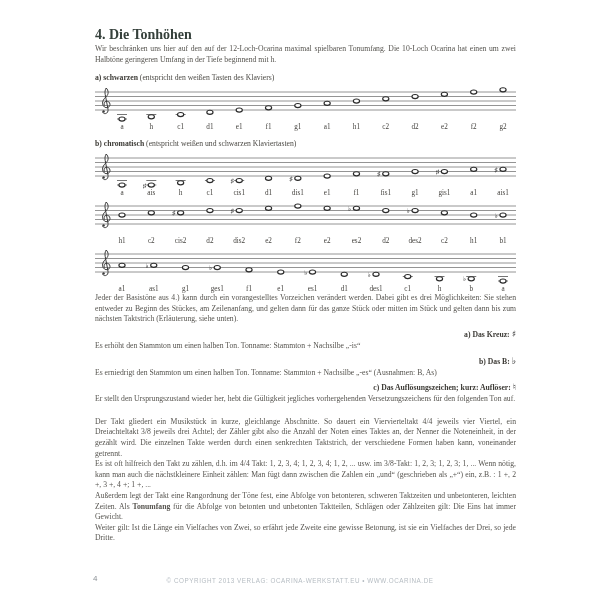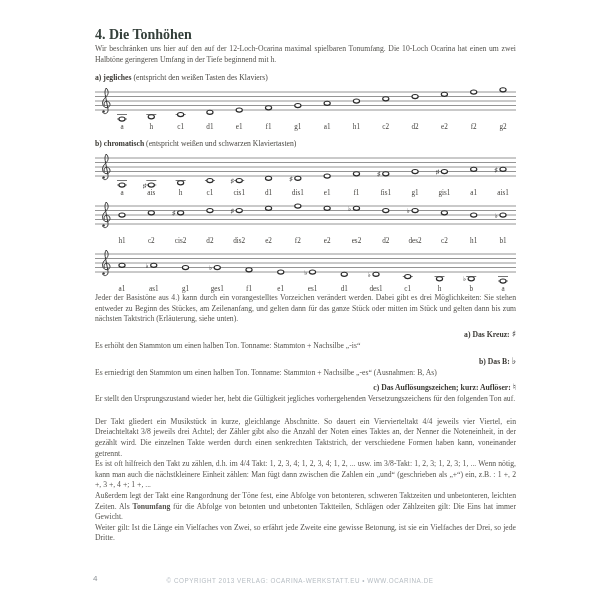--- a/index.html
+++ b/index.html
@@ -39,21 +39,21 @@
 </style>
 </head>
 <body>
 
 <div class="page">
   <div class="content">
 
     <h2 class="sec-title sec4-title">4. Die Tonhöhen</h2>
     <p class="body-text">Wir beschränken uns hier auf den auf der 12-Loch-Ocarina maximal spielbaren Tonumfang. Die 10-Loch Ocarina hat einen um zwei Halbtöne geringeren Umfang in der Tiefe beginnend mit h.</p>
 
-    <p class="subhead"><b>a) jegliches</b><span> (entspricht den weißen Tasten des Klaviers)</span></p>
+    <p class="subhead"><b>a) schwarzen</b><span> (entspricht den weißen Tasten des Klaviers)</span></p>
 
     <div class="staff-block"><svg width="421" height="46" viewBox="0 0 421 46">
           <line x1="0" y1="7" x2="421" y2="7" stroke="#5a5a5a" stroke-width="0.65"></line>
           <line x1="0" y1="11.5" x2="421" y2="11.5" stroke="#5a5a5a" stroke-width="0.65"></line>
           <line x1="0" y1="16" x2="421" y2="16" stroke="#5a5a5a" stroke-width="0.65"></line>
           <line x1="0" y1="20.5" x2="421" y2="20.5" stroke="#5a5a5a" stroke-width="0.65"></line>
           <line x1="0" y1="25" x2="421" y2="25" stroke="#5a5a5a" stroke-width="0.65"></line>
           <g transform="translate(4,1)" fill="none" stroke="#3a3a3a" stroke-width="1">
             <path d="M7.2 2 C9.6 4.6 9.9 7.8 7.4 10.4 C4.8 13 3.2 15 3.6 17.8 C4 20.6 6.4 22.2 8.6 21.6 C10.7 21 11.6 18.7 10.6 16.9 C9.7 15.2 7.5 14.7 6.1 15.8 C4.9 16.8 4.8 18.6 5.8 19.7"></path>
             <path d="M7.2 2 C6.0 3.9 5.7 6.1 6.2 8.4 L9.0 23.2 C9.4 25.5 8.3 27.3 6.4 27.6 C4.9 27.8 3.7 26.9 3.8 25.7"></path>

